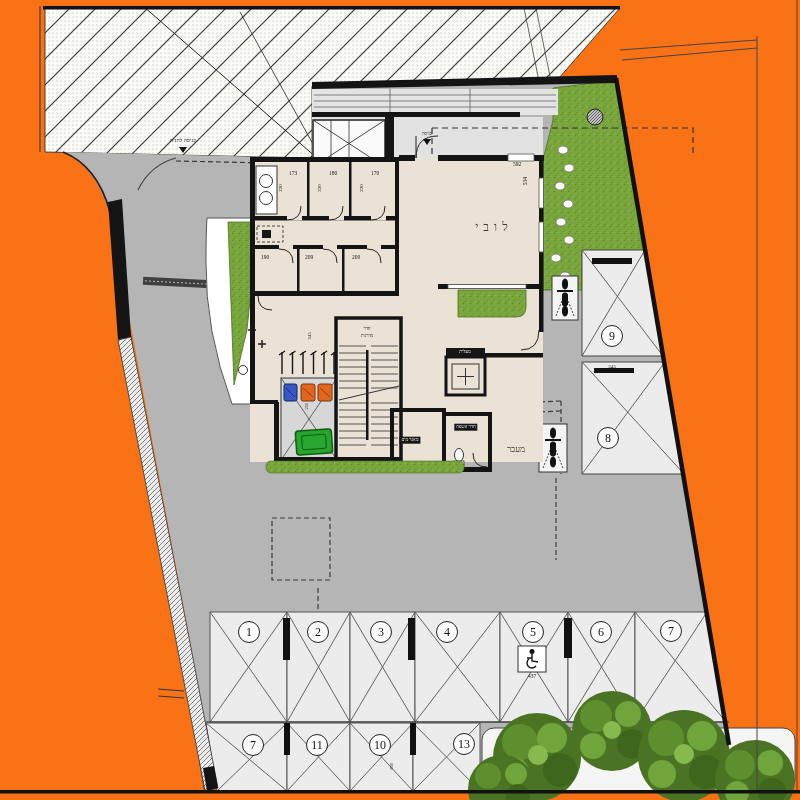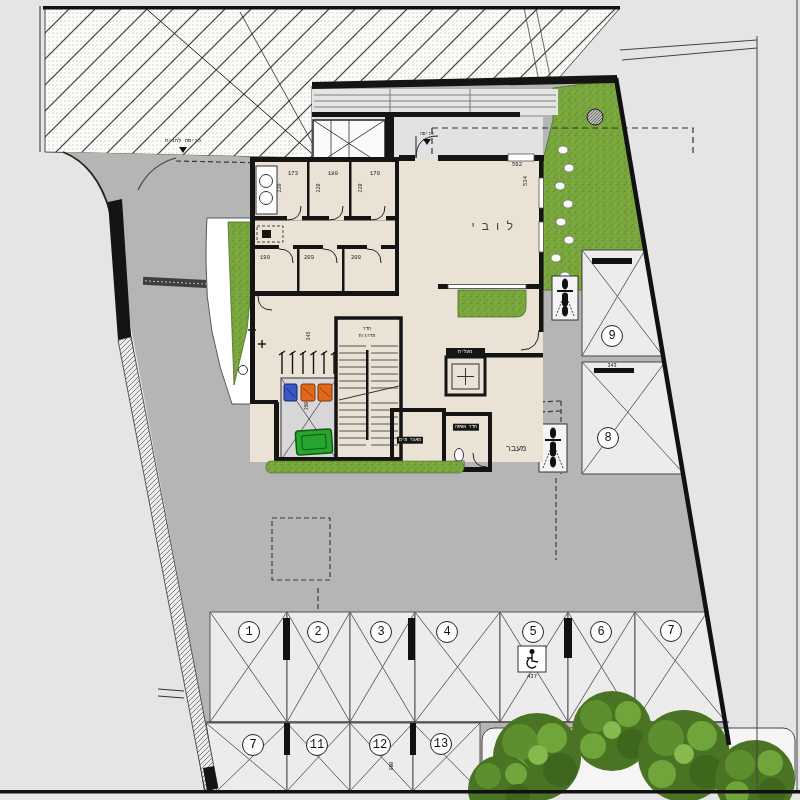--- a/index.html
+++ b/index.html
@@ -1,17 +1,17 @@
 <!DOCTYPE html>
 <html><head>
 <meta charset="utf-8">
 <style>
   html,body{margin:0;padding:0;background:#fff;}
-  .plan{position:relative;width:800px;height:800px;background:#e5e5e5;overflow:hidden;
-        font-family:Liberation Mono, monospace;}
+  .plan{position:relative;width:800px;height:800px;background:#f97316;overflow:hidden;
+        font-family:Liberation Serif, serif;}
   .plan svg{position:absolute;left:0;top:0;}
   .lbl{position:absolute;transform:translate(-50%,-50%);white-space:nowrap;
        color:#1c1c1c;font-size:5.5px;line-height:1;z-index:5;direction:rtl;}
   .num{direction:ltr;}
   .rot{transform:translate(-50%,-50%) rotate(-90deg);}
   .inv{background:#161616;color:#fff;padding:1px 2px;font-size:4.6px;}
   .pnum{position:absolute;transform:translate(-50%,-50%);width:20px;height:20px;
         border:1.4px solid #222;border-radius:50%;background:rgba(255,255,255,.92);
         font-size:12px;line-height:20px;text-align:center;color:#111;z-index:5;}
   .tri{position:absolute;transform:translate(-50%,0);width:0;height:0;z-index:5;
@@ -502,15 +502,15 @@
 <span class="pnum" style="left:318px;top:632px">2</span>
 <span class="pnum" style="left:381px;top:632px">3</span>
 <span class="pnum" style="left:447px;top:632px">4</span>
 <span class="pnum" style="left:533px;top:632px">5</span>
 <span class="pnum" style="left:601px;top:632px">6</span>
 <span class="pnum" style="left:671px;top:631px">7</span>
 <span class="pnum" style="left:608px;top:438px">8</span>
 <span class="pnum" style="left:612px;top:336px">9</span>
 <span class="pnum" style="left:253px;top:745px">7</span>
 <span class="pnum" style="left:317px;top:745px">11</span>
-<span class="pnum" style="left:380px;top:745px">12</span>
-<span class="pnum" style="left:441px;top:744px">13</span>
+<span class="pnum" style="left:380px;top:745px">10</span>
+<span class="pnum" style="left:464px;top:744px">13</span>
 </div>
 
 </body></html>

